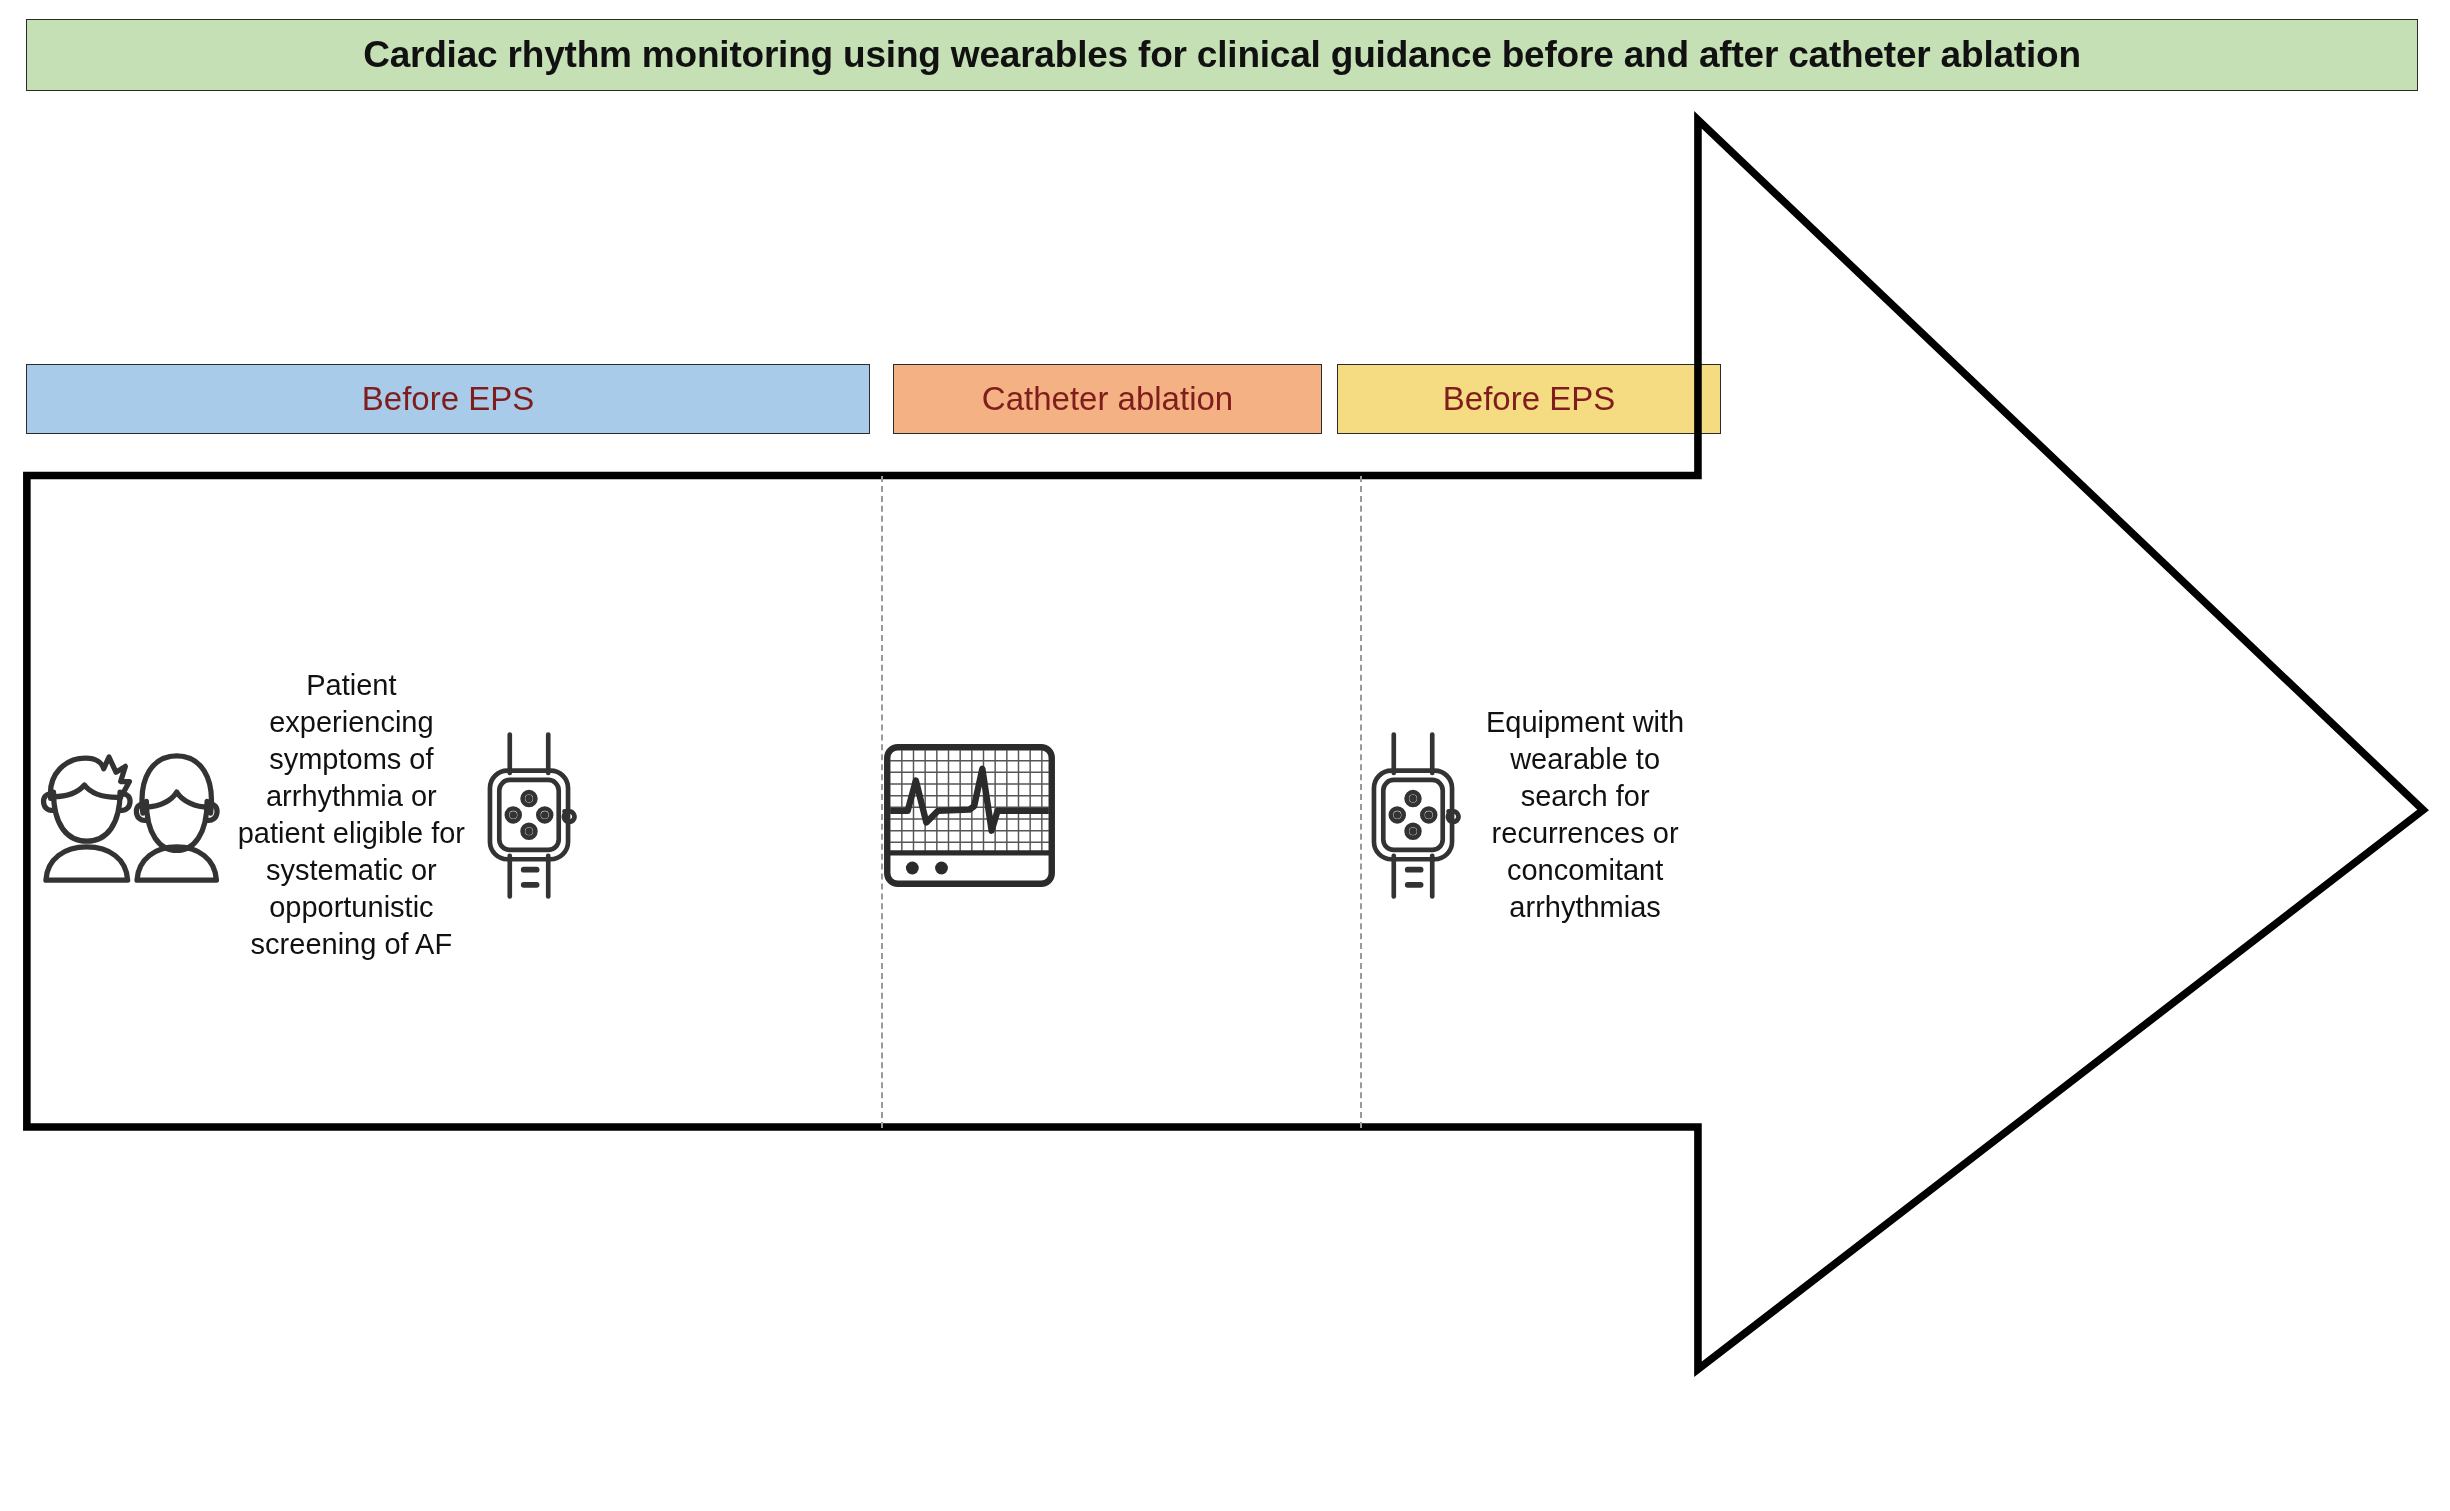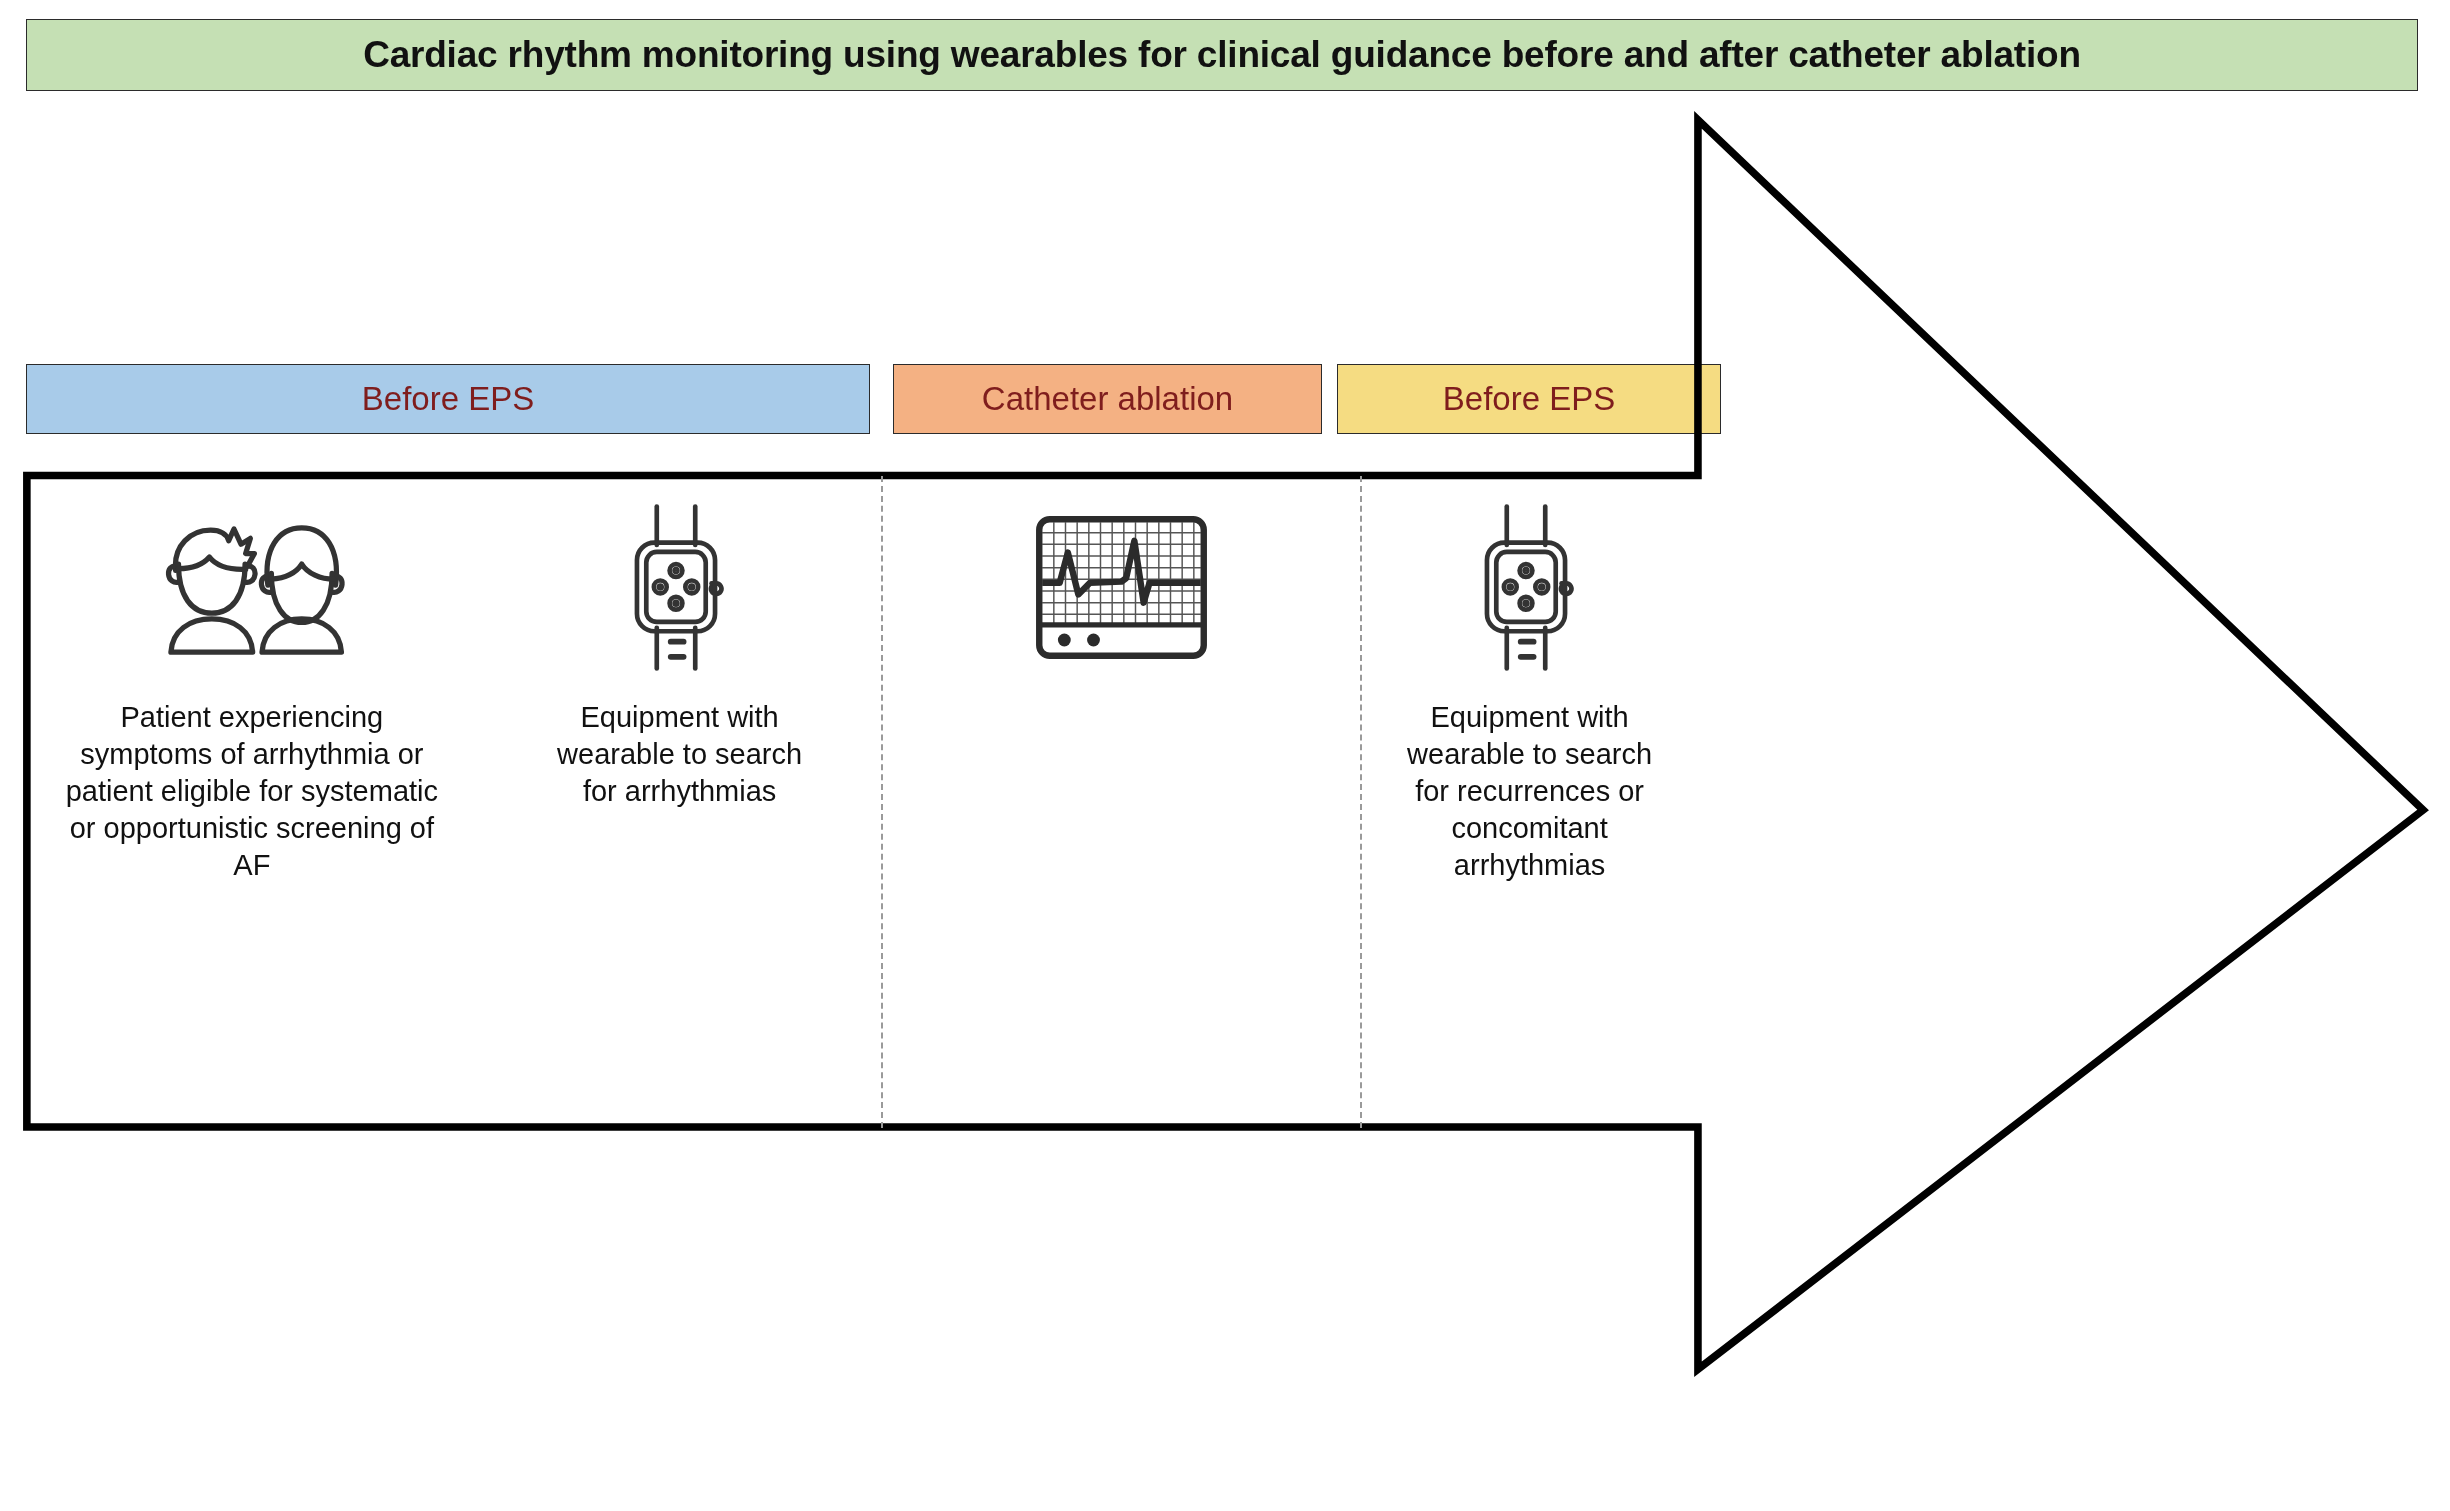--- a/index.html
+++ b/index.html
@@ -75,21 +75,21 @@
     width: 1671px;
     height: 653px;
     display: flex;
     flex-direction: row;
     align-items: flex-start;
   }
   .column {
     position: relative;
     height: 100%;
     display: flex;
-    flex-direction: column;
+    flex-direction: row;
     align-items: center;
     box-sizing: border-box;
   }
   #col-1 { width: 450px; }
   #col-2 { width: 406px; }
   #col-3 { width: 479px; }
   #col-4 { width: 337px; }
 
   .divider {
     position: absolute;
@@ -194,21 +194,20 @@
           <circle cx="89" cy="116" r="2.5" fill="#333333"></circle>
           <circle cx="62" cy="144" r="11"></circle>
           <circle cx="62" cy="144" r="2.5" fill="#333333"></circle>
           <circle cx="116" cy="144" r="11"></circle>
           <circle cx="116" cy="144" r="2.5" fill="#333333"></circle>
           <circle cx="89" cy="172" r="11"></circle>
           <circle cx="89" cy="172" r="2.5" fill="#333333"></circle>
         </g>
       </svg>
     </div>
-    <div class="col-text">Equipment with wearable to search for arrhythmias</div>
   </div>
 
   <div class="column" id="col-3">
     <div class="col-icon">
       <svg width="175" height="147" viewBox="0 0 300 252">
         <defs>
           <clipPath id="screenClip">
             <rect x="14" y="14" width="272" height="176"></rect>
           </clipPath>
         </defs>

